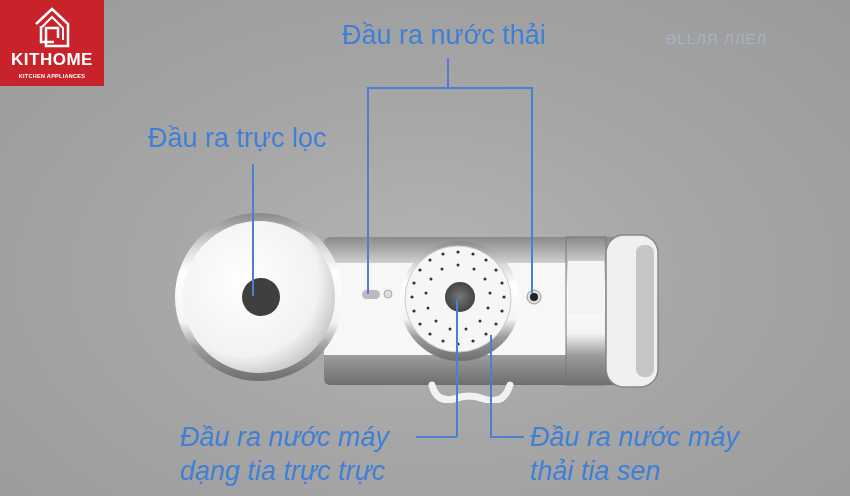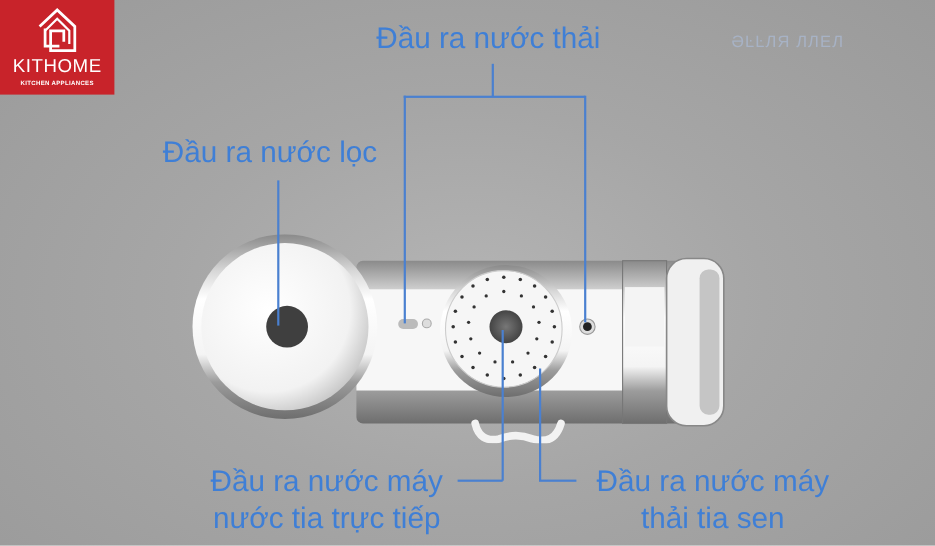--- a/index.html
+++ b/index.html
@@ -1,25 +1,25 @@
 <!DOCTYPE html>
 <html><head>
 <meta charset="utf-8">
 <style>
   html,body{margin:0;padding:0;}
   body{width:850px;height:496px;position:relative;overflow:hidden;
     background:radial-gradient(ellipse at 50% 55%, #b4b4b4 0%, #a6a6a6 45%, #9a9a9a 100%);
     font-family:"Liberation Sans", sans-serif;}
   .logo{position:absolute;left:0;top:0;width:104px;height:86px;background:#c8232a;color:#fff;text-align:center;}
   .logo svg{position:absolute;left:32px;top:6px;}
-  .logo .brand{position:absolute;left:0;right:0;top:50px;font-weight:normal;font-size:17px;letter-spacing:0.5px;}
+  .logo .brand{position:absolute;left:0;right:0;top:50px;font-weight:bold;font-size:17px;letter-spacing:0.5px;}
   .logo .tag{position:absolute;left:0;right:0;top:73px;font-size:5.5px;font-weight:bold;letter-spacing:0.3px;}
   .watermark{position:absolute;left:665px;top:30px;font-size:15px;color:#a9b6cc;letter-spacing:1px;opacity:0.85;font-weight:normal;}
   .label{position:absolute;color:#3f7fd6;font-size:27px;line-height:34px;white-space:nowrap;font-weight:300;text-align:center;}
-  .label.center{text-align:center;}
+  .label.center{text-align:left;font-style:italic;}
   .line{position:absolute;background:#4a80d0;}
   .device{position:absolute;left:174px;top:213px;width:496px;height:190px;}
 </style>
 </head>
 <body>
 
 <div class="logo">
   <svg width="40" height="44" viewBox="0 0 40 44">
     <path d="M4 18 L20 3 L36 18 L36 40 L14 40 L14 22 L26 22 L26 32" fill="none" stroke="#fff" stroke-width="2.5"></path>
     <path d="M9 20 L9 36 L22 36" fill="none" stroke="#fff" stroke-width="2.5"></path>
@@ -118,23 +118,23 @@
 <div class="line" style="left:367px;top:87px;width:165px;height:1.5px;"></div>
 <div class="line" style="left:367px;top:87px;width:1.5px;height:207px;"></div>
 <div class="line" style="left:531px;top:87px;width:1.5px;height:206px;"></div>
 <div class="line" style="left:252px;top:164px;width:1.5px;height:132px;"></div>
 <div class="line" style="left:456px;top:300px;width:1.5px;height:137px;"></div>
 <div class="line" style="left:416px;top:436px;width:41px;height:1.5px;"></div>
 <div class="line" style="left:490px;top:335px;width:1.5px;height:102px;"></div>
 <div class="line" style="left:490px;top:436px;width:34px;height:1.5px;"></div>
 
 <div class="label" style="left:342px;top:18px;">Đầu ra nước thải</div>
-<div class="label" style="left:148px;top:121px;">Đầu ra nước lọc</div>
+<div class="label" style="left:148px;top:121px;">Đầu ra trực lọc</div>
 
 <div class="label center" style="left:180px;top:420px;width:234px;">
   <div>Đầu ra nước máy</div>
-  <div>nước tia trực tiếp</div>
+  <div>dạng tia trực trực</div>
 </div>
 
 <div class="label center" style="left:530px;top:420px;width:236px;">
   <div>Đầu ra nước máy</div>
   <div>thải tia sen</div>
 </div>
 
 </body></html>

